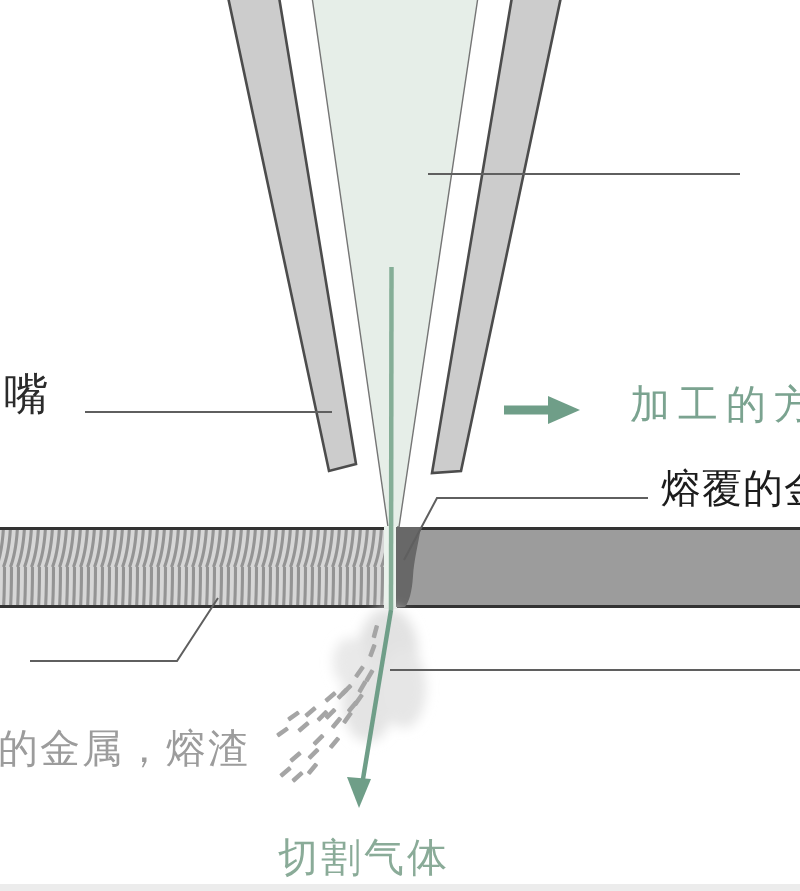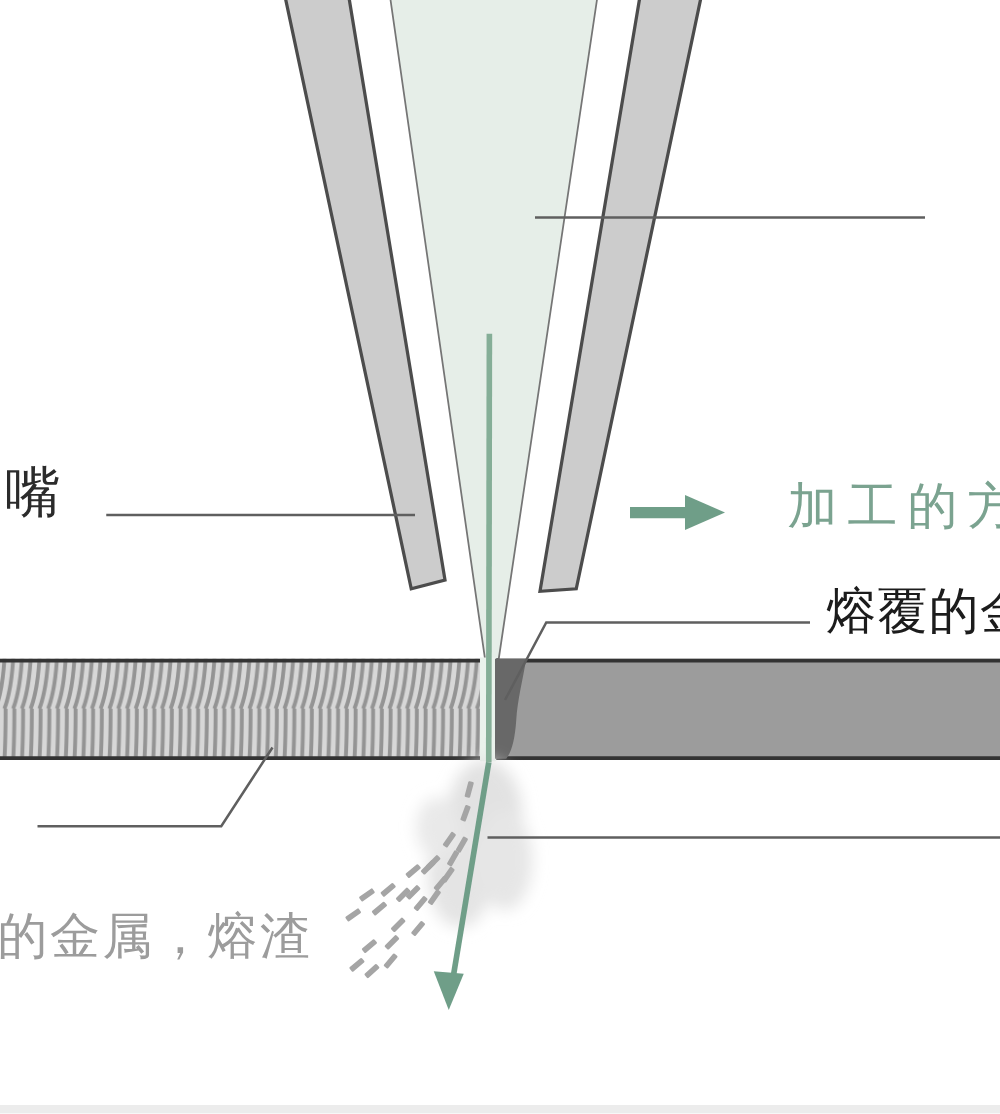--- a/index.html
+++ b/index.html
@@ -92,15 +92,16 @@
     <line x1="85" y1="412" x2="332" y2="412" stroke="#5f5f5f" stroke-width="2"></line>
     <polyline points="648,498 437,498 404,560" fill="none" stroke="#5f5f5f" stroke-width="2"></polyline>
     <polyline points="30,661 177,661 218,598" fill="none" stroke="#5f5f5f" stroke-width="2"></polyline>
     <line x1="390" y1="670" x2="800" y2="670" stroke="#5f5f5f" stroke-width="2"></line>
   </svg>
 
   <div class="label label-nozzle">嘴</div>
   <div class="label label-direction">加工的方</div>
   <div class="label label-recast">熔覆的金</div>
   <div class="label label-ejected">的金属，熔渣</div>
+  <div class="label label-gas">切割气体</div>
 
   <div class="bottom-strip"></div>
 </div>
 
 </body></html>

